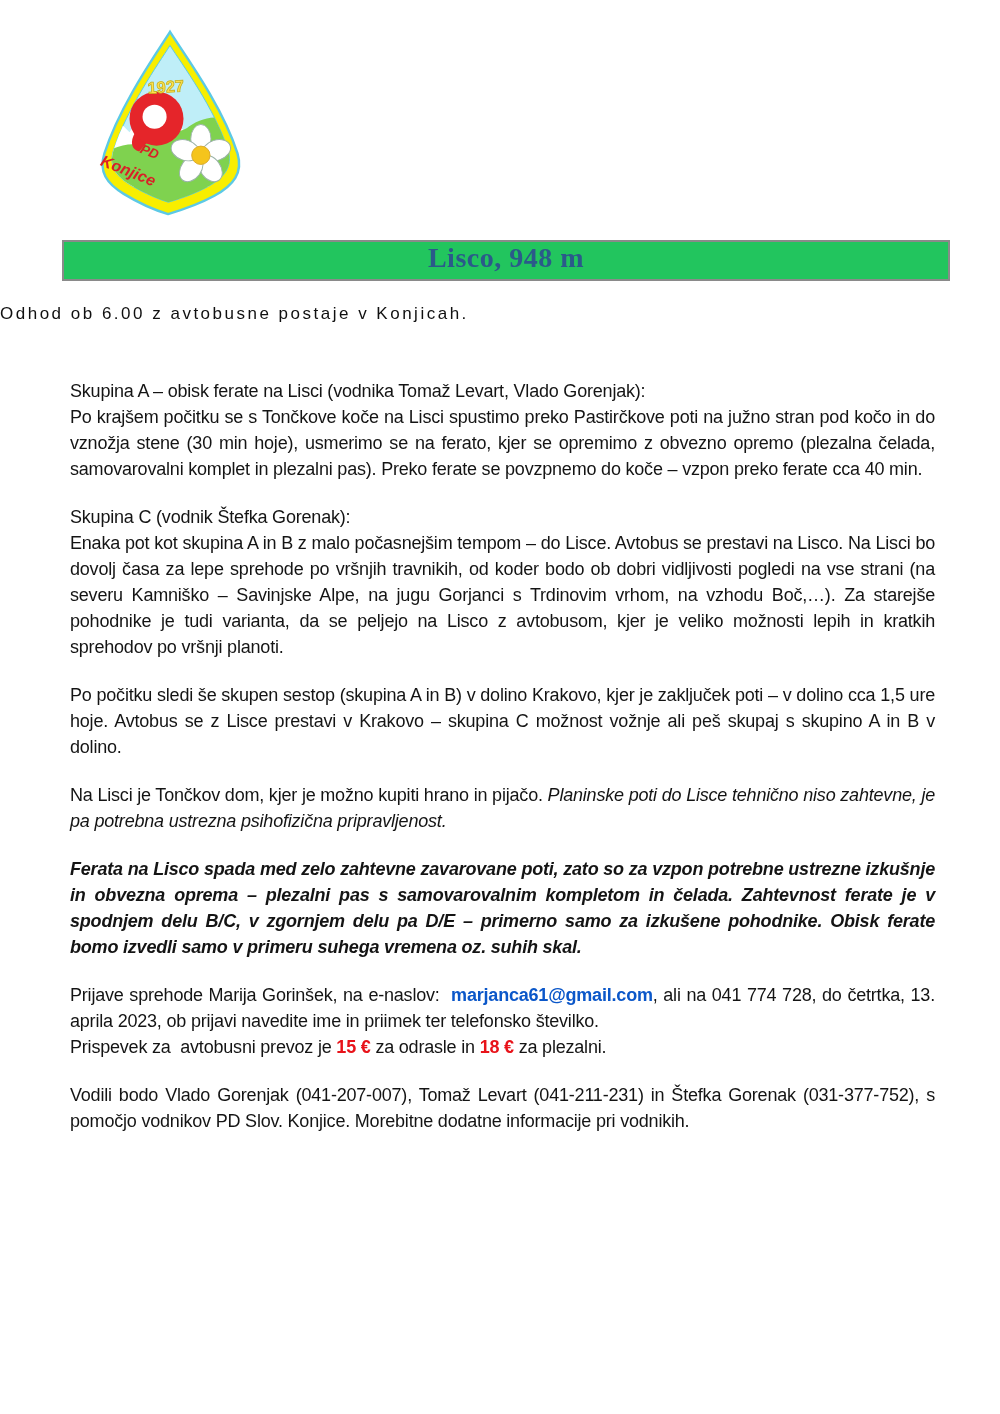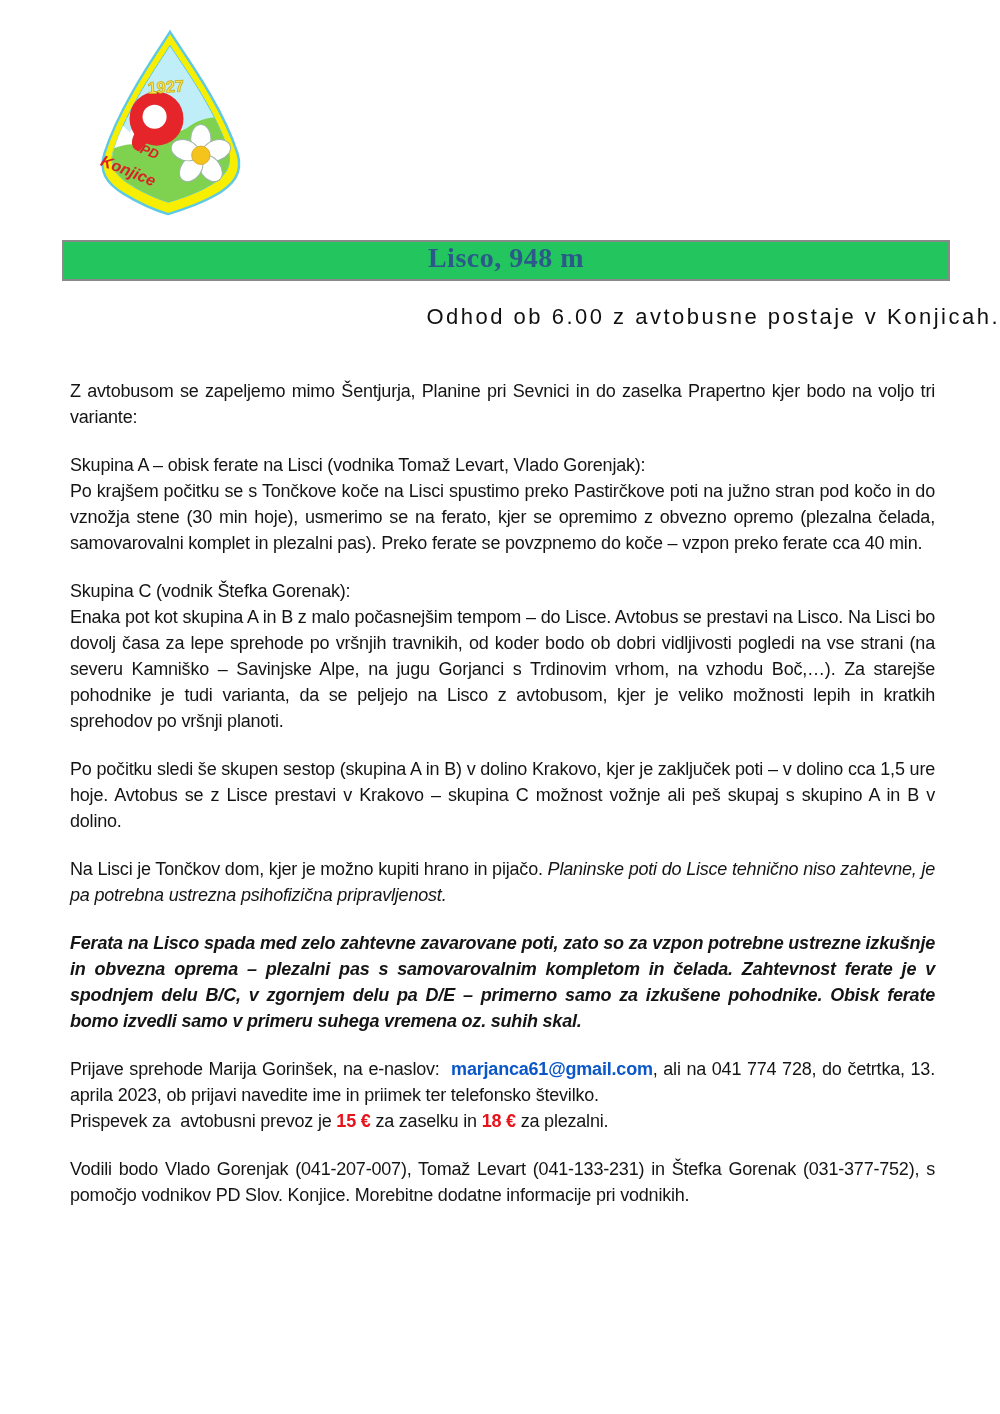--- a/index.html
+++ b/index.html
@@ -37,22 +37,22 @@
     position:absolute;left:62px;top:240px;width:884px;height:37px;
     border:2px solid var(--box-border);background:#22c55e;
     display:flex;justify-content:center;
   }
   .title-box .title{
     font-family:"Liberation Serif",serif;font-weight:bold;font-size:28px;
     color:var(--heading-blue);letter-spacing:0.5px;
   }
   
   .departure{
-    position:absolute;left:0;top:304px;width:1000px;text-align:right;
-    font-size:22px;letter-spacing:2.5px;color:#101010;
+    position:absolute;left:0;top:304px;width:1000px;text-align:left;
+    font-size:17px;letter-spacing:2.5px;color:#101010;
   }
   
   .body-text{position:absolute;left:70px;top:378px;width:865px;}
   .body-text p{
     margin:22px 0 0 0;font-size:18px;line-height:26px;letter-spacing:-0.2px;
     text-align:justify;white-space:pre-wrap;
   }
   .body-text p:first-child{margin-top:0;}
   .body-text p.bolditalic{font-weight:bold;font-style:italic;}
   .run-italic{font-style:italic;}
@@ -98,26 +98,25 @@
   </div>
 
 
   <div class="title-box">
     <div class="title">Lisco, 948 m</div>
   </div>
 
   <div class="departure">Odhod ob 6.00 z avtobusne postaje v Konjicah.</div>
 
   <div class="body-text">
-      <p><span>Z avtobusom se zapeljemo mimo Šentjurja, Planine pri Sevnici in do zaselka Prapertno kjer bodo na voljo tri variante:</span></p>
       <p><span>Skupina A – obisk ferate na Lisci (vodnika Tomaž Levart, Vlado Gorenjak):
 Po krajšem počitku se s Tončkove koče na Lisci spustimo preko Pastirčkove poti na južno stran pod kočo in do vznožja stene (30 min hoje), usmerimo se na ferato, kjer se opremimo z obvezno opremo (plezalna čelada, samovarovalni komplet in plezalni pas). Preko ferate se povzpnemo do koče – vzpon preko ferate cca 40 min.</span></p>
       <p><span>Skupina C (vodnik Štefka Gorenak):
 Enaka pot kot skupina A in B z malo počasnejšim tempom – do Lisce. Avtobus se prestavi na Lisco. Na Lisci bo dovolj časa za lepe sprehode po vršnjih travnikih, od koder bodo ob dobri vidljivosti pogledi na vse strani (na severu Kamniško – Savinjske Alpe, na jugu Gorjanci s Trdinovim vrhom, na vzhodu Boč,…). Za starejše pohodnike je tudi varianta, da se peljejo na Lisco z avtobusom, kjer je veliko možnosti lepih in kratkih sprehodov po vršnji planoti.</span></p>
       <p><span>Po počitku sledi še skupen sestop (skupina A in B) v dolino Krakovo, kjer je zaključek poti – v dolino cca 1,5 ure hoje. Avtobus se z Lisce prestavi v Krakovo – skupina C možnost vožnje ali peš skupaj s skupino A in B v dolino.</span></p>
       <p><span>Na Lisci je Tončkov dom, kjer je možno kupiti hrano in pijačo. </span><span class="run-italic">Planinske poti do Lisce tehnično niso zahtevne, je pa potrebna ustrezna psihofizična pripravljenost.</span></p>
       <p class="bolditalic"><span>Ferata na Lisco spada med zelo zahtevne zavarovane poti, zato so za vzpon potrebne ustrezne izkušnje in obvezna oprema – plezalni pas s samovarovalnim kompletom in čelada. Zahtevnost ferate je v spodnjem delu B/C, v zgornjem delu pa D/E – primerno samo za izkušene pohodnike. Obisk ferate bomo izvedli samo v primeru suhega vremena oz. suhih skal.</span></p>
       <p><span>Prijave sprehode Marija Gorinšek, na e-naslov:  </span><span class="run-link">marjanca61@gmail.com</span><span>, ali na 041 774 728, do četrtka, 13. aprila 2023, ob prijavi navedite ime in priimek ter telefonsko številko.
-Prispevek za  avtobusni prevoz je </span><span class="run-redbold">15 €</span><span> za zaselku in </span><span class="run-redbold">18 €</span><span> za plezalni.</span></p>
-      <p><span>Vodili bodo Vlado Gorenjak (041-207-007), Tomaž Levart (041-133-231) in Štefka Gorenak (031-377-752), s pomočjo vodnikov PD Slov. Konjice. Morebitne dodatne informacije pri vodnikih.</span></p>
+Prispevek za  avtobusni prevoz je </span><span class="run-redbold">15 €</span><span> za odrasle in </span><span class="run-redbold">18 €</span><span> za plezalni.</span></p>
+      <p><span>Vodili bodo Vlado Gorenjak (041-207-007), Tomaž Levart (041-211-231) in Štefka Gorenak (031-377-752), s pomočjo vodnikov PD Slov. Konjice. Morebitne dodatne informacije pri vodnikih.</span></p>
     </div>
 
 </div>
 
 </body></html>

